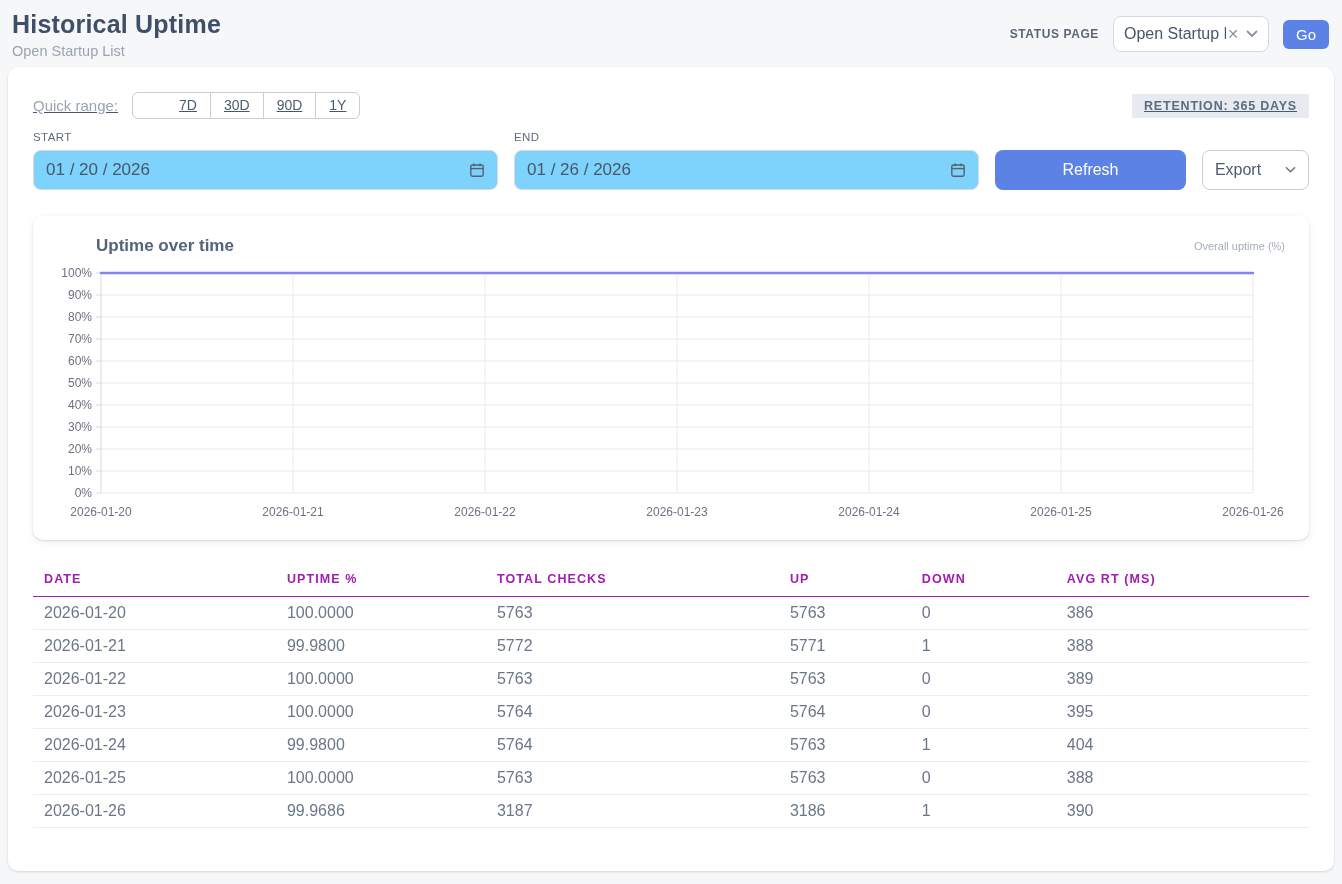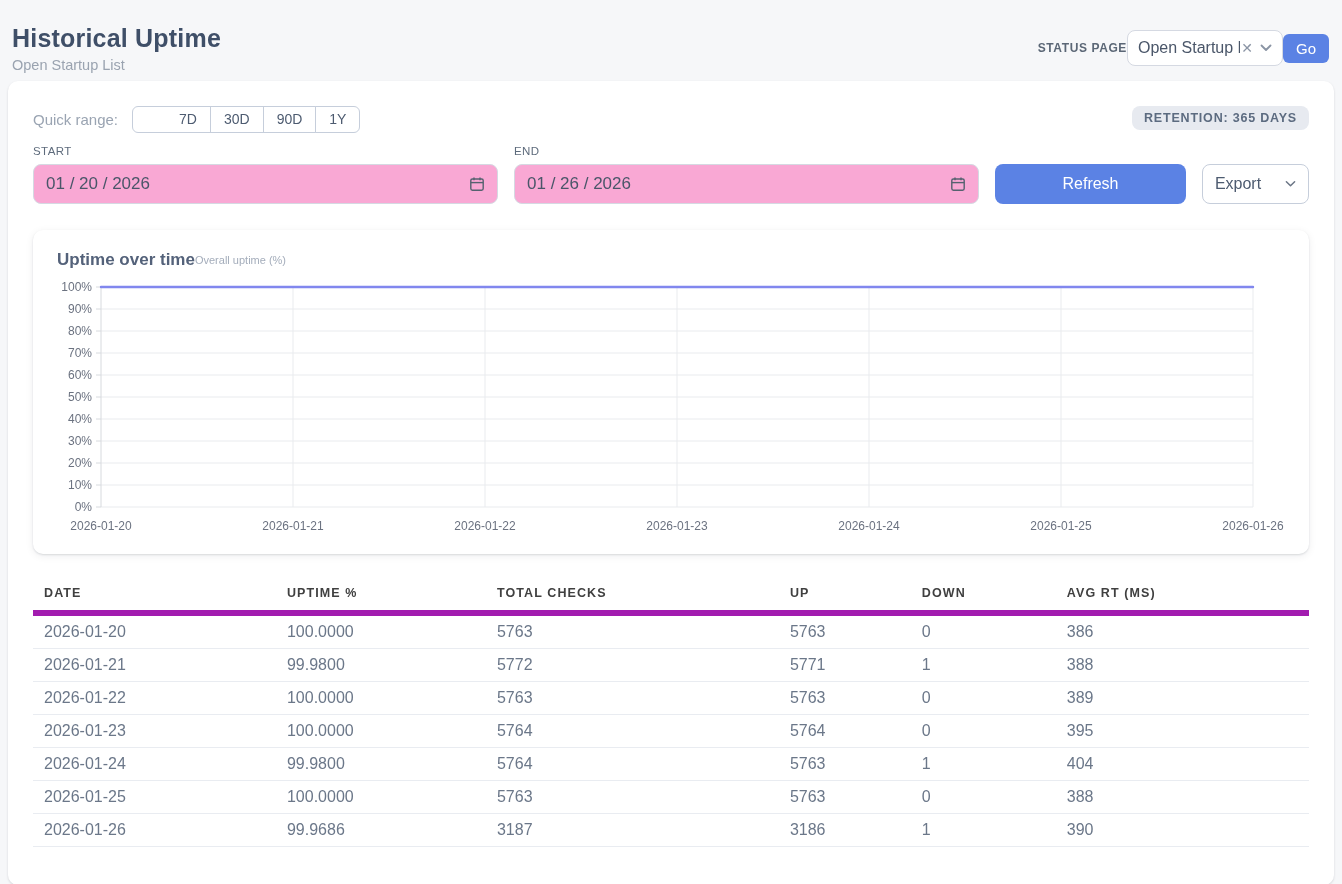--- a/index.html
+++ b/index.html
@@ -4,89 +4,89 @@
 <style>
   * { box-sizing: border-box; margin: 0; padding: 0; }
   html, body { width: 1342px; height: 884px; overflow: hidden; }
   body {
     font-family: "Liberation Sans", "DejaVu Sans", sans-serif;
     background: #f6f7f9;
     color: #4a5669;
   }
 
   
-  .topbar { display: flex; justify-content: space-between; align-items: flex-start; padding: 24px 13px 0 12px; }
+  .topbar { display: flex; justify-content: space-between; align-items: flex-start; padding: 10px 13px 0 12px; }
   .page-title { font-size: 25px; font-weight: 700; color: #3f4f68; letter-spacing: .2px; }
   .page-subtitle { font-size: 14.5px; color: #9aa3b0; margin-top: 4px; }
-  .topbar-right { display: flex; align-items: center; margin-top: 6px; }
+  .topbar-right { display: flex; align-items: center; gap: 14px; margin-top: 6px; }
   .sp-label { font-size: 12px; font-weight: 600; color: #5b6776; letter-spacing: .6px; }
   .sp-select {
     width: 156px; height: 36px; background: #fff; border: 1px solid #d5d9e2; border-radius: 8px;
     display: flex; align-items: center; padding: 0 10px; font-size: 16px; color: #4a5669; cursor: pointer;
   }
   .sp-select .val { white-space: nowrap; overflow: hidden; }
   .clear-x { color: #8a94a4; font-size: 14px; margin-left: 1px; cursor: pointer; }
   .chev { flex: 0 0 auto; margin-left: 7px; }
   .go-btn { border: none; color: #fff; font-size: 15px; padding: 6px 13px; border-radius: 6px; cursor: pointer; background: #5b82e4; }
 
   
   .main-card {
     margin: 8px; background: #fff; border-radius: 10px;
     box-shadow: 0 1px 3px rgba(16,24,40,.09), 0 1px 2px rgba(16,24,40,.06);
     padding: 25px; min-height: 804px;
   }
-  .row1 { display: flex; justify-content: space-between; align-items: flex-start; }
+  .row1 { display: flex; justify-content: space-between; align-items: center; text-decoration: underline; }
   .qr { display: flex; align-items: center; }
   .qr-label { font-size: 15px; color: #9aa4b2; }
   .seg { display: inline-flex; margin-left: 14px; }
   .seg button {
     border: 1px solid #c6cedb; background: #fff; color: #4d5b70; font-size: 14px; font-weight: 500;
     padding: 4px 13px; margin-left: -1px; cursor: pointer; font-family: inherit; line-height: 17px;
   }
   .seg button:first-child { border-radius: 6px 0 0 6px; margin-left: 0; padding-left: 46px; }
   .seg button:last-child { border-radius: 0 6px 6px 0; }
   .badge {
     background: #e7eaf0; color: #5c6b80; font-size: 12.5px; font-weight: 700; letter-spacing: .8px;
-    padding: 5px 12px; border-radius: 8px;
+    padding: 5px 12px; border-radius: 1px;
   }
 
   .row2 { display: flex; align-items: flex-end; gap: 16px; margin-top: 12px; }
   .field { flex: 1 1 0; }
   .field label { display: block; font-size: 11.5px; color: #5e6b7c; letter-spacing: .4px; font-weight: 500; margin-bottom: 7px; }
   .inputbox {
-    height: 40px; border: 1px solid #d5d9e2; border-radius: 8px; background: #f9a8d4;
+    height: 40px; border: 1px solid #d5d9e2; border-radius: 8px; background: #7dd3fc;
     display: flex; align-items: center; justify-content: space-between;
     padding: 0 12px; font-size: 17px; color: #4a5669; cursor: pointer;
   }
   .refresh-btn {
     flex: 0 0 191px; height: 40px; border: none; border-radius: 8px; color: #fff;
     font-size: 16px; cursor: pointer; font-family: inherit; background: #5b82e4;
   }
   .export-btn {
     flex: 0 0 107px; height: 40px; background: #fff; border: 1px solid #c6cedb; border-radius: 8px;
     color: #4d5b70; font-size: 16px; cursor: pointer; font-family: inherit;
     display: flex; align-items: center; justify-content: center; gap: 24px;
   }
 
   
   .chart-card {
     margin-top: 26px; background: #fff; border-radius: 10px;
     box-shadow: 0 1px 2px rgba(16,24,40,.12), 0 2px 8px rgba(16,24,40,.07);
     padding: 20px 24px 14px;
   }
-  .chart-head { display: flex; justify-content: flex-start; align-items: center; }
+  .chart-head { display: flex; justify-content: space-between; align-items: center; margin-left: 39px; }
   .chart-title { font-size: 17px; font-weight: 700; color: #54627a; }
   .chart-legend { font-size: 11px; color: #a4adbb; }
   .chart-svg { display: block; margin-top: 10px; }
 
   
   table { width: 100%; border-collapse: collapse; table-layout: fixed; margin-top: 26px; }
   th {
-    text-align: left; font-size: 12.5px; letter-spacing: 1.1px; color: #404040; font-weight: 700;
-    padding: 6px 11px 10px; border-bottom: 6px solid #a21caf;
+    text-align: left; font-size: 12.5px; letter-spacing: 1.1px; color: #a21caf; font-weight: 700;
+    padding: 6px 11px 10px; border-bottom: 1px solid #a21caf;
   }
   td { font-size: 16px; color: #6b7789; padding: 7px 11px; border-bottom: 1px solid #e9ecf1; }
 </style>
 </head>
 <body>
 
 <div class="topbar">
   <div>
     <div class="page-title">Historical Uptime</div>
     <div class="page-subtitle">Open Startup List</div>

